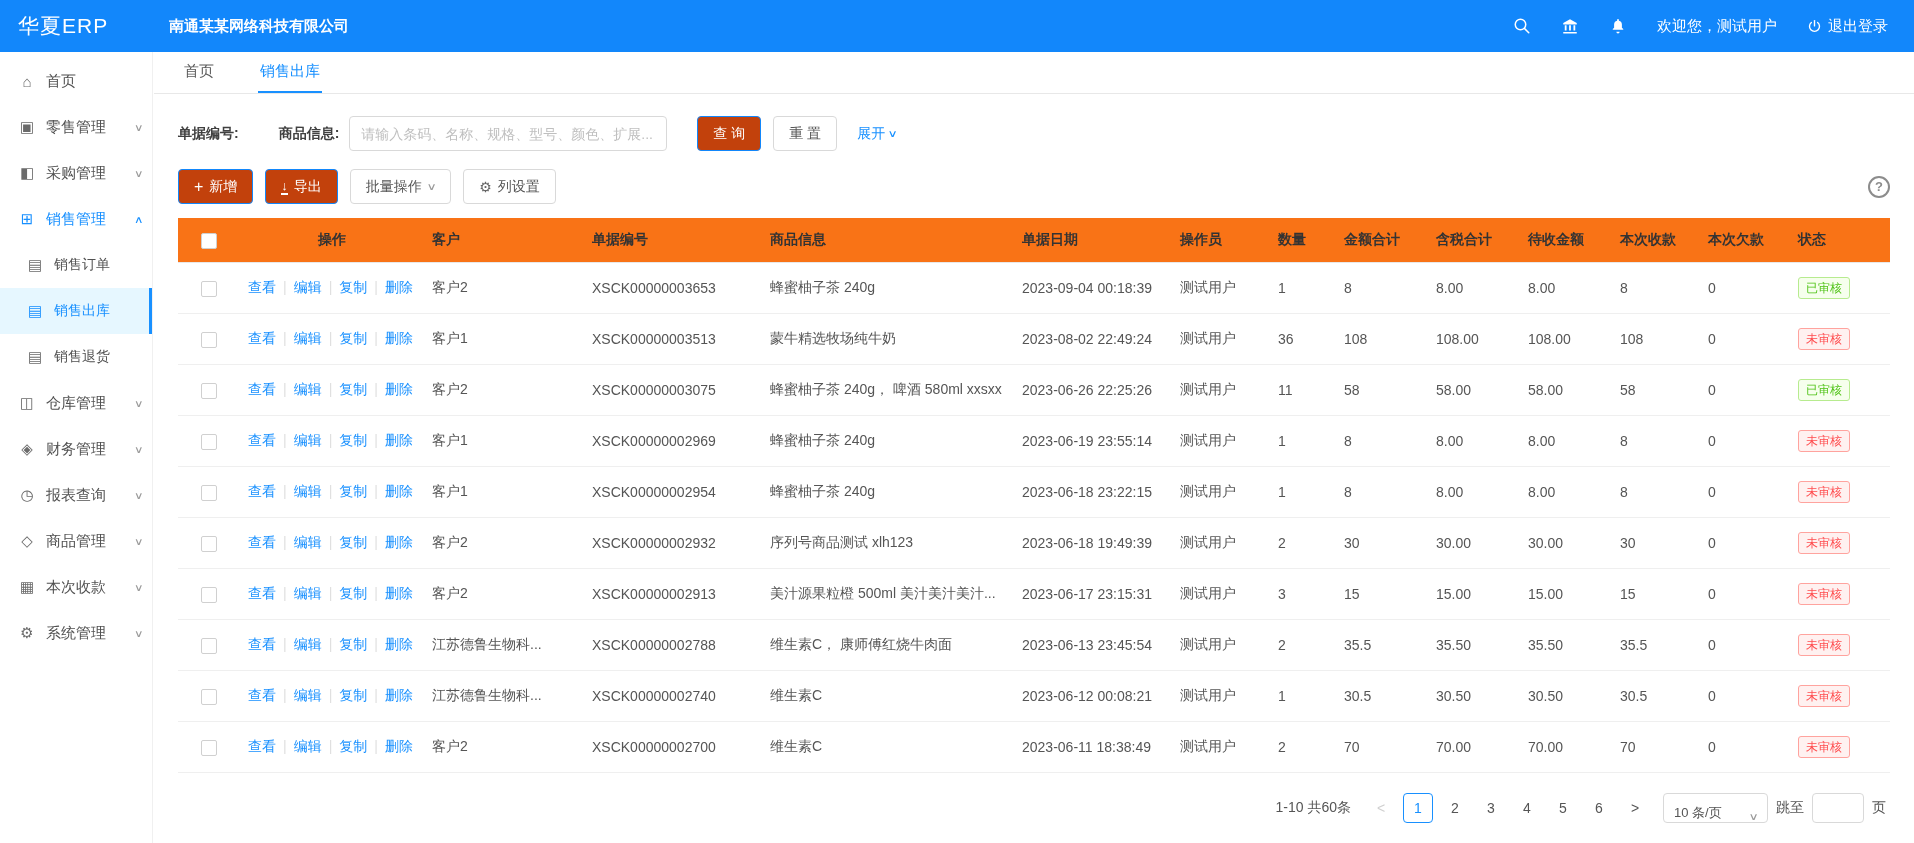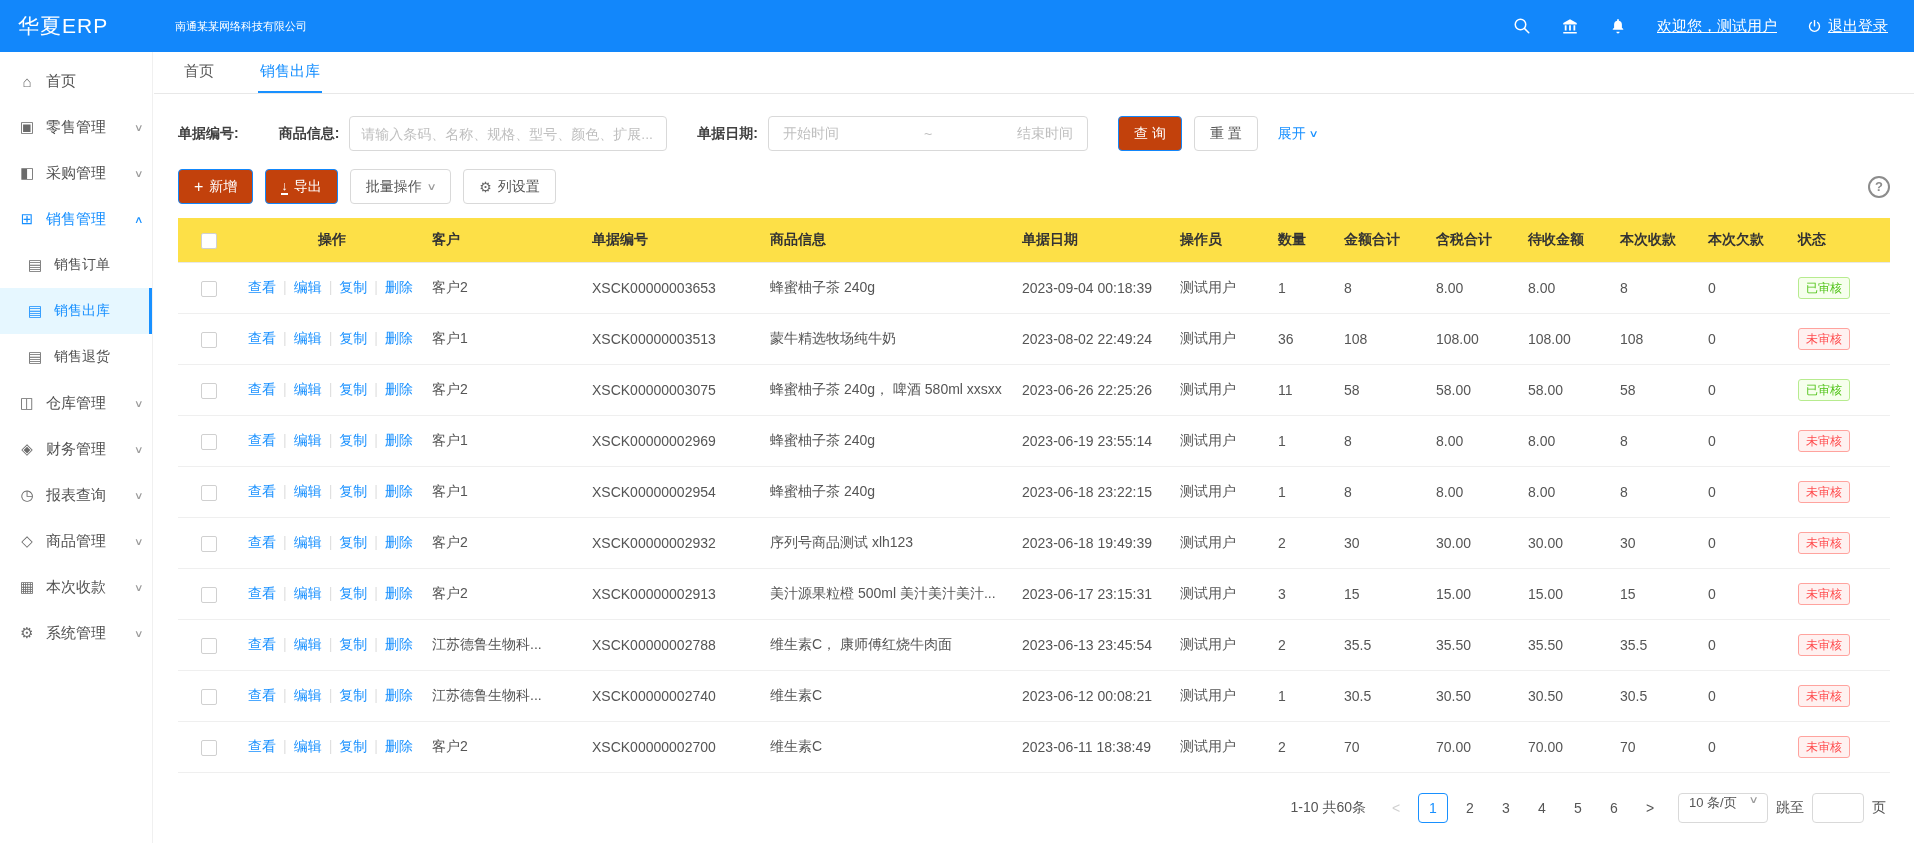--- a/index.html
+++ b/index.html
@@ -2,22 +2,22 @@
 <html><head>
 <meta charset="utf-8">
 <style>
   * { box-sizing: border-box; margin: 0; padding: 0; }
   html,body { width: 1914px; height: 843px; overflow: hidden; }
   body { font-family: "Liberation Sans","DejaVu Sans",sans-serif; background: #fff; color: #555; }
 
   
   .header { position: absolute; top:0; left:0; right:0; height: 52px; background:#1287fb; display:flex; align-items:center; color:#fff; z-index:10; }
   .logo { width:153px; padding-left:18px; font-size:21px; font-weight:normal; letter-spacing:1px; cursor:pointer; }
-  .company { margin-left:22px; font-size:11px; font-weight:400; }
-  .header-right { margin-left:auto; display:flex; align-items:center; gap:30px; padding-right:26px; font-size:15px;text-decoration:underline; }
+  .company { margin-left:16px; font-size:15px; font-weight:700; }
+  .header-right { margin-left:auto; display:flex; align-items:center; gap:30px; padding-right:26px; font-size:15px; }
   .hicon { display:flex; align-items:center; cursor:pointer; }
   .logout { display:flex; align-items:center; gap:6px; cursor:pointer; }
 
   
   .sidebar { position:absolute; top:52px; left:0; width:153px; bottom:0; background:#fff; border-right:1px solid #f0f0f0; padding-top:6px; }
   .side-item { height:46px; display:flex; align-items:center; padding:0 10px 0 18px; font-size:15px; color:#515151; cursor:pointer; }
   .side-item .s-icon { width:18px; margin-right:10px; font-size:15px; color:#6b6b6b; text-align:center; }
   .side-item .s-caret { margin-left:auto; font-size:10px; color:#9a9a9a; transform:scaleX(1.3); }
   .side-item.sub { padding-left:26px; font-size:14px; }
   .side-item.open, .side-item.open .s-icon, .side-item.open .s-caret { color:#1890ff; }
@@ -49,39 +49,39 @@
   
   .toolbar { display:flex; align-items:center; padding:12px 24px 14px 24px; }
   .plus { font-size:16px; line-height:1; }
   .dl { display:inline-block; line-height:1; border-bottom:2px solid currentColor; padding-bottom:1px; font-size:13px; }
   .gear { font-size:14px; color:#666; }
   .help { margin-left:auto; width:22px; height:22px; border:2px solid #8c8c8c; color:#8c8c8c; border-radius:50%; display:flex; align-items:center; justify-content:center; font-size:13px; font-weight:bold; cursor:pointer; }
 
   
   .table-wrap { padding:0 24px; }
   table { width:100%; border-collapse:collapse; table-layout:fixed; font-size:14px; }
-  thead th { background:#fde047; color:#333; font-weight:600; text-align:left; padding:13px 8px; border-bottom:1px solid #e8e8e8; white-space:nowrap; overflow:hidden; }
+  thead th { background:#f97316; color:#333; font-weight:600; text-align:left; padding:13px 8px; border-bottom:1px solid #e8e8e8; white-space:nowrap; overflow:hidden; }
   thead th.center { text-align:center; }
   tbody td { padding:14px 8px; border-bottom:1px solid #efefef; color:#555; white-space:nowrap; overflow:hidden; text-overflow:ellipsis; }
   .cb-col { text-align:center; }
   .cb { display:inline-block; width:16px; height:16px; border:1px solid #d0d0d0; border-radius:2px; background:#fff; vertical-align:middle; cursor:pointer; }
   .alink { color:#1890ff; text-decoration:none; cursor:pointer; }
   .sep { color:#e0e0e0; margin:0 7px; }
   .badge { display:inline-block; font-size:12px; line-height:1; padding:4px 7px; border-radius:3px; border:1px solid; }
   .badge.approved { color:#52c41a; border-color:#b7eb8f; background:#f6ffed; }
   .badge.pending { color:#ff4d4f; border-color:#ffa39e; background:#fff1f0; }
 
   
   .pagination { display:flex; align-items:center; justify-content:flex-end; gap:8px; padding:20px 28px 0 24px; font-size:14px; color:#555; }
   .pg-total { margin-right:8px; }
   .pg-btn { min-width:28px; height:30px; display:inline-flex; align-items:center; justify-content:center; border-radius:4px; cursor:pointer; padding:0 4px; }
   .pg-btn.active { border:1px solid #1890ff; color:#1890ff; min-width:30px; }
   .pg-btn.prev { color:#d0d0d0; }
   .pg-btn.next { color:#555; }
-  .pg-size { height:30px; border:1px solid #d9d9d9; border-radius:4px; display:inline-flex; align-items:flex-start; gap:13px; padding:0 10px; font-size:13px; color:#555; cursor:pointer; margin-left:6px; }
+  .pg-size { height:30px; border:1px solid #d9d9d9; border-radius:4px; display:inline-flex; align-items:flex-end; gap:28px; padding:0 10px; font-size:13px; color:#555; cursor:pointer; margin-left:6px; }
   .pg-jump { width:52px; height:30px; border:1px solid #d9d9d9; border-radius:4px; outline:none; padding:0 6px; font-size:14px; }
 </style>
 </head>
 <body>
 
 <div class="header">
   <div class="logo">华夏ERP</div>
   <div class="company">南通某某网络科技有限公司</div>
   <div class="header-right">
     <span class="hicon">
@@ -185,28 +185,20 @@
     </div>
 
   <div class="filter-row">
     <div class="fgroup">
       <span class="flabel">单据编号:</span>
     </div>
     <div class="fgroup">
       <span class="flabel">商品信息:</span>
       <input class="finput prod" placeholder="请输入条码、名称、规格、型号、颜色、扩展..." style="">
     </div>
-    <div class="fgroup">
-      <span class="flabel">单据日期:</span>
-      <div class="range">
-        <span>开始时间</span>
-        <span>~</span>
-        <span>结束时间</span>
-      </div>
-    </div>
     <button class="btn primary">查 询</button>
     <button class="btn">重 置</button>
     <a class="expand">
       <span>展开</span>
       <span class="caret">∨</span>
     </a>
   </div>
 
   <div class="toolbar">
     <button class="btn primary">

